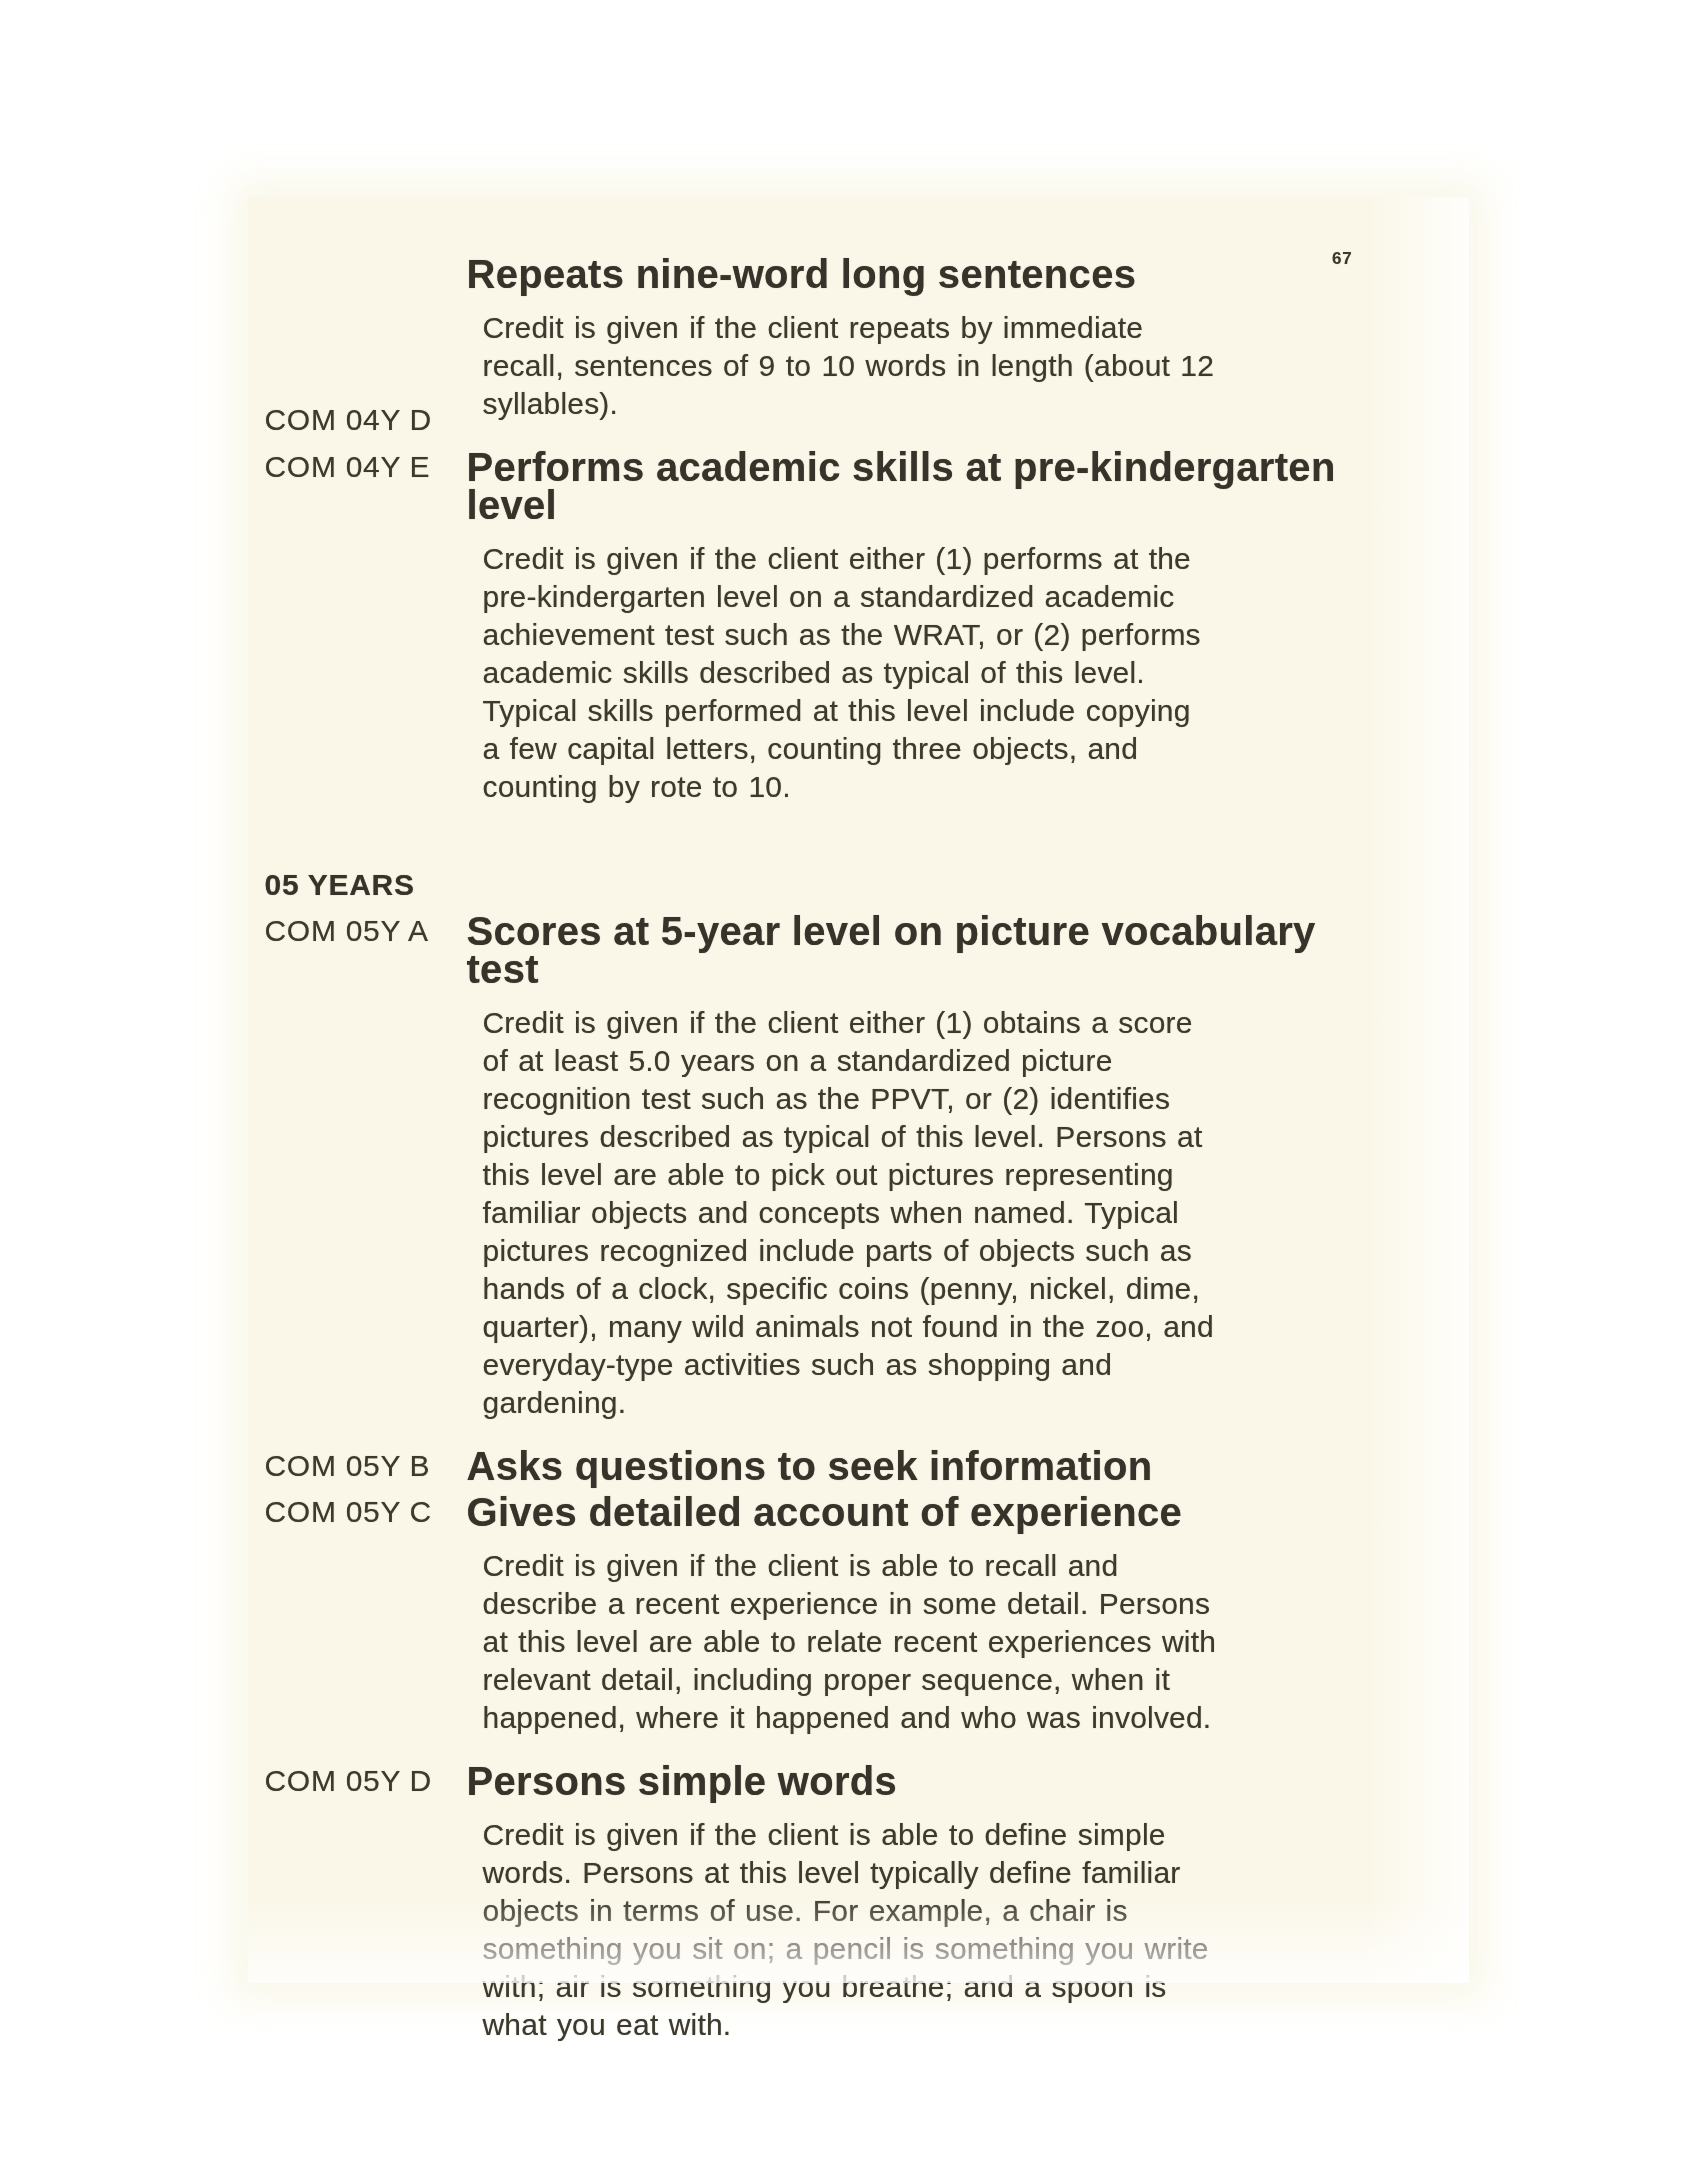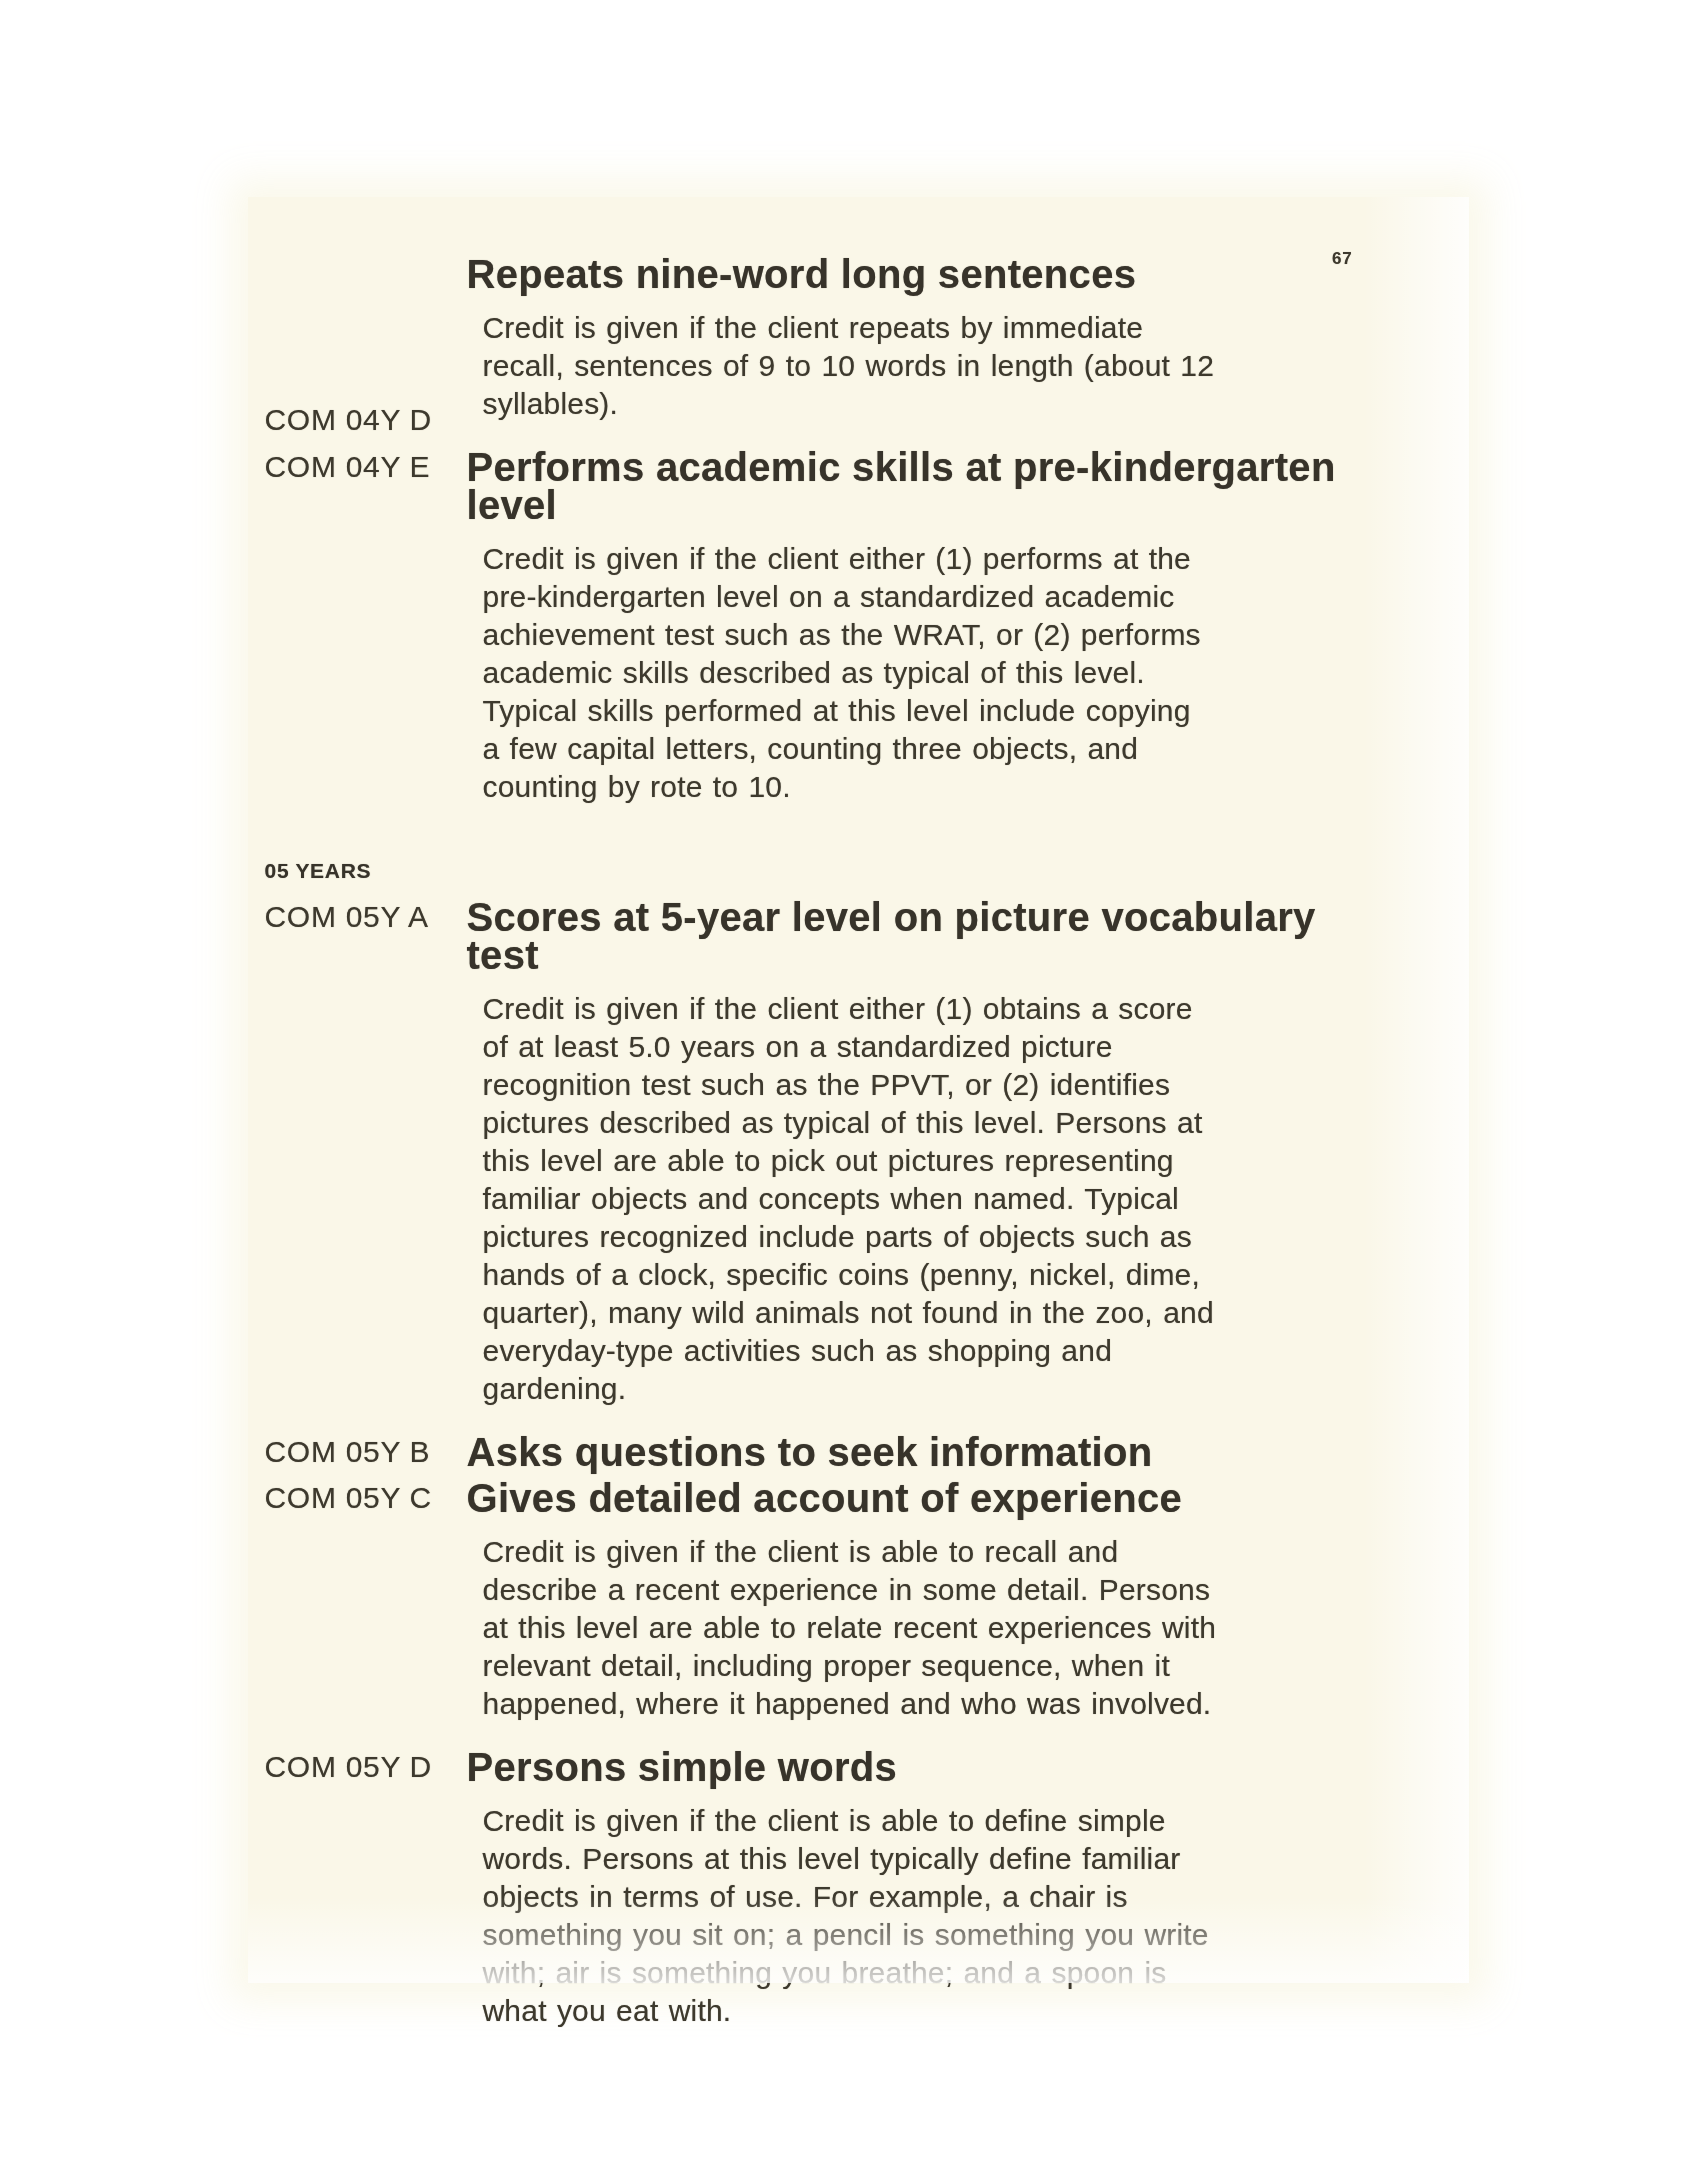--- a/index.html
+++ b/index.html
@@ -96,22 +96,22 @@
     font-size: 30px;
     line-height: 38px;
     font-weight: 400;
     color: #3d392d;
     letter-spacing: 0.2px;
     word-spacing: 1.7px;
     white-space: pre-line;
     text-shadow: 0 0 0.9px rgba(61,57,45,0.55);
   }
   .section-heading {
-    margin: 30px 0 0 0;
-    font-size: 21px;
+    margin: 44px 0 0 0;
+    font-size: 30px;
     line-height: 38px;
     font-weight: 700;
     color: #37332a;
     letter-spacing: 0.7px;
     text-shadow: 0 0 0.9px rgba(55,51,42,0.55);
   }
 </style>
 </head>
 <body>
 

